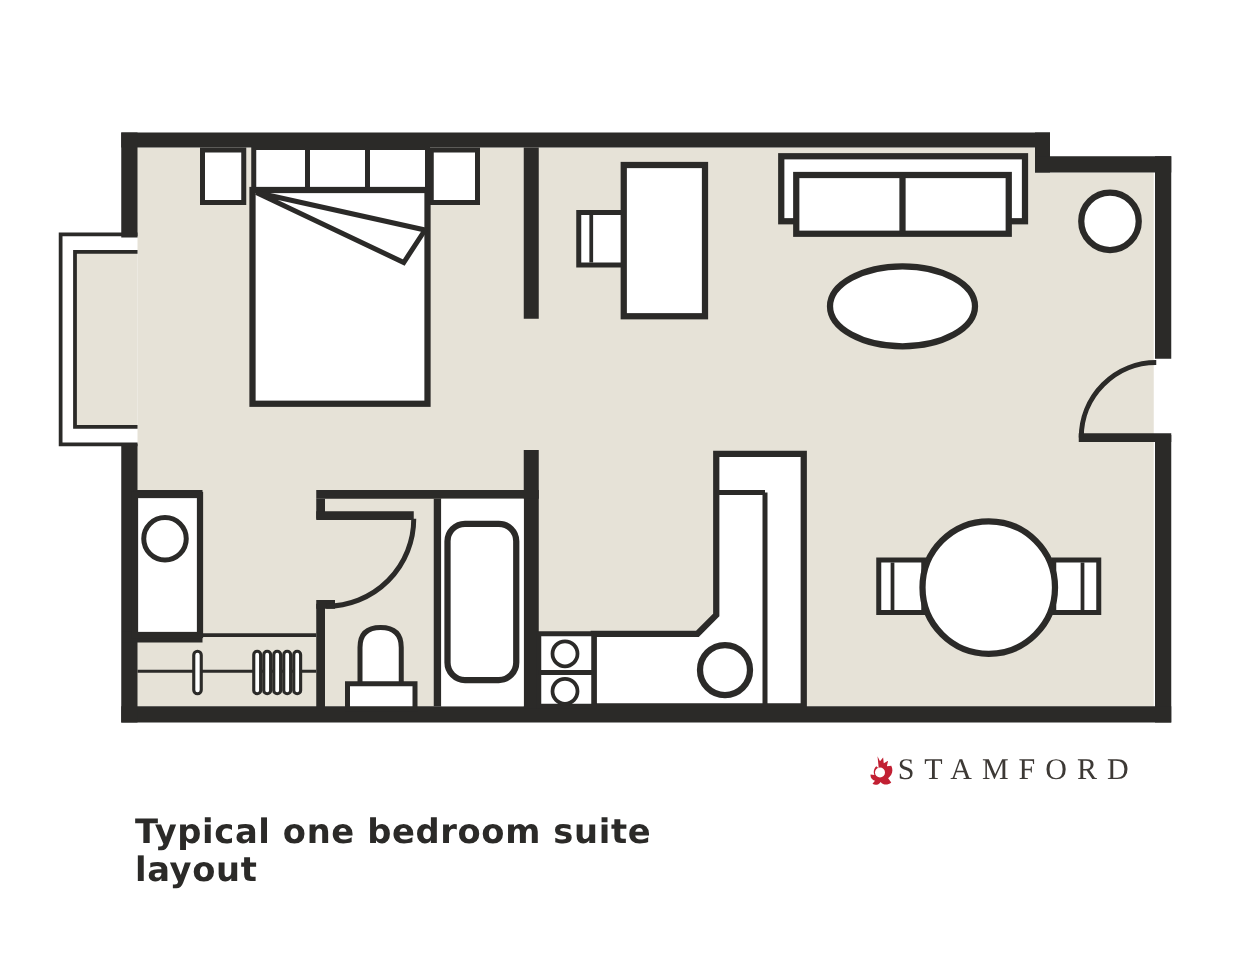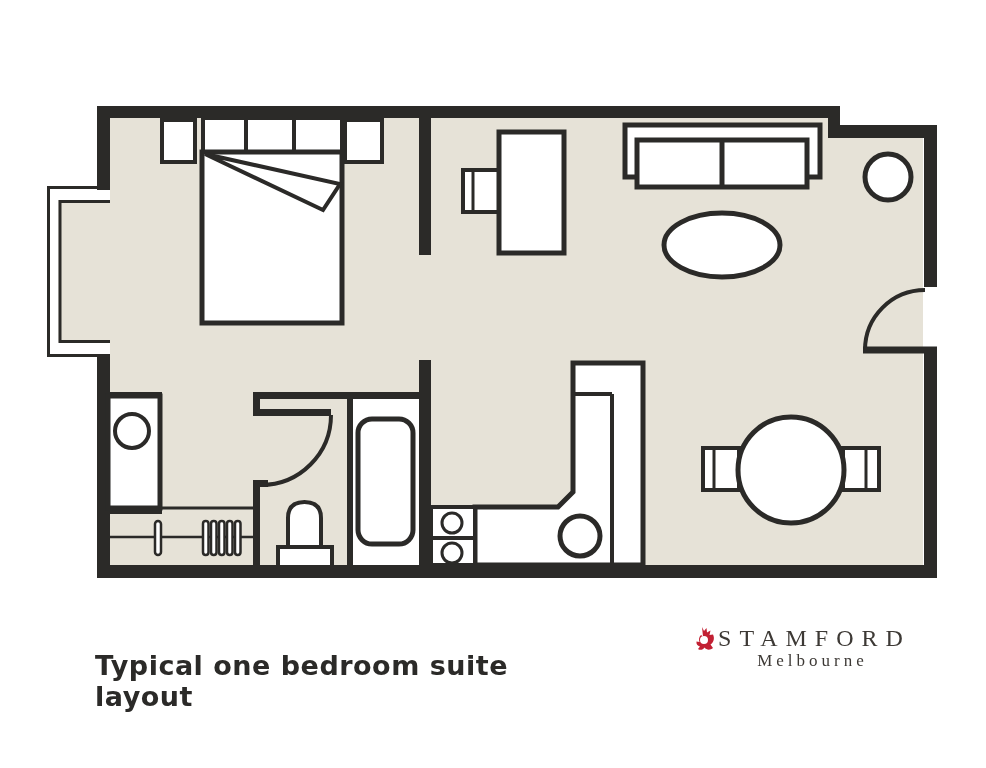--- a/index.html
+++ b/index.html
@@ -14,26 +14,26 @@
     font-family:"DejaVu Sans", sans-serif;
   }
   svg{position:absolute;left:0;top:0;}
   .wall{fill:var(--wall);stroke:none;}
   .floor{fill:var(--floor);stroke:none;}
   .furn{fill:#ffffff;stroke:var(--wall);stroke-width:5;}
   .furn-thin{fill:#ffffff;stroke:var(--wall);stroke-width:4;}
   .line{fill:none;stroke:var(--wall);}
   .whitefill{fill:#ffffff;stroke:none;}
   .caption{
-    position:absolute;left:95px;top:650px;width:520px;
+    position:absolute;left:108px;top:650px;width:520px;
     font-size:27px;font-weight:600;letter-spacing:0.5px;color:var(--wall);
     font-family:"DejaVu Sans", sans-serif;
   }
   .logo{
-    position:absolute;left:688px;top:626px;width:245px;text-align:center;
+    position:absolute;left:688px;top:604px;width:245px;text-align:center;
     color:var(--logo-text);
   }
   .logo-crest{display:block;margin:0 auto 2px auto;}
   .logo-name{
     font-family:"Liberation Serif", serif;font-size:24px;letter-spacing:8px;
     margin-left:8px;line-height:1.0;
   }
   .logo-script{
     font-family:"Liberation Serif", serif;font-style:italic;font-size:33px;
     letter-spacing:2px;line-height:0.95;margin-top:-2px;
@@ -175,16 +175,15 @@
 
   <div class="logo">
     <svg class="logo-crest" width="30" height="32" viewBox="0 0 30 32">
       <path fill="var(--logo-red)" d="M14,1 l2,4 2.5,-3 0.5,4.5 3.5,-2 -1,4.5 3.5,-0.5
         c2,4 0.5,8 -2.5,10 l2.5,3.5 c-3,2.5 -6.5,2 -8.5,-0.5
         c-1.5,2.5 -4.5,3 -6.5,1.5 l2,-2.5 c-2.5,-0.5 -4,-2.5 -3.5,-5 l3,0.5
         c-1,-2.5 -0.5,-5 1.5,-7 l2,1.5 z
         M12,14 a4,4 0 1 0 8,0 a4,4 0 1 0 -8,0 Z" fill-rule="evenodd"></path>
     </svg>
     <div class="logo-name">STAMFORD</div>
-    <div class="logo-city">Melbourne</div>
   </div>
 
 </div>
 
 </body></html>

